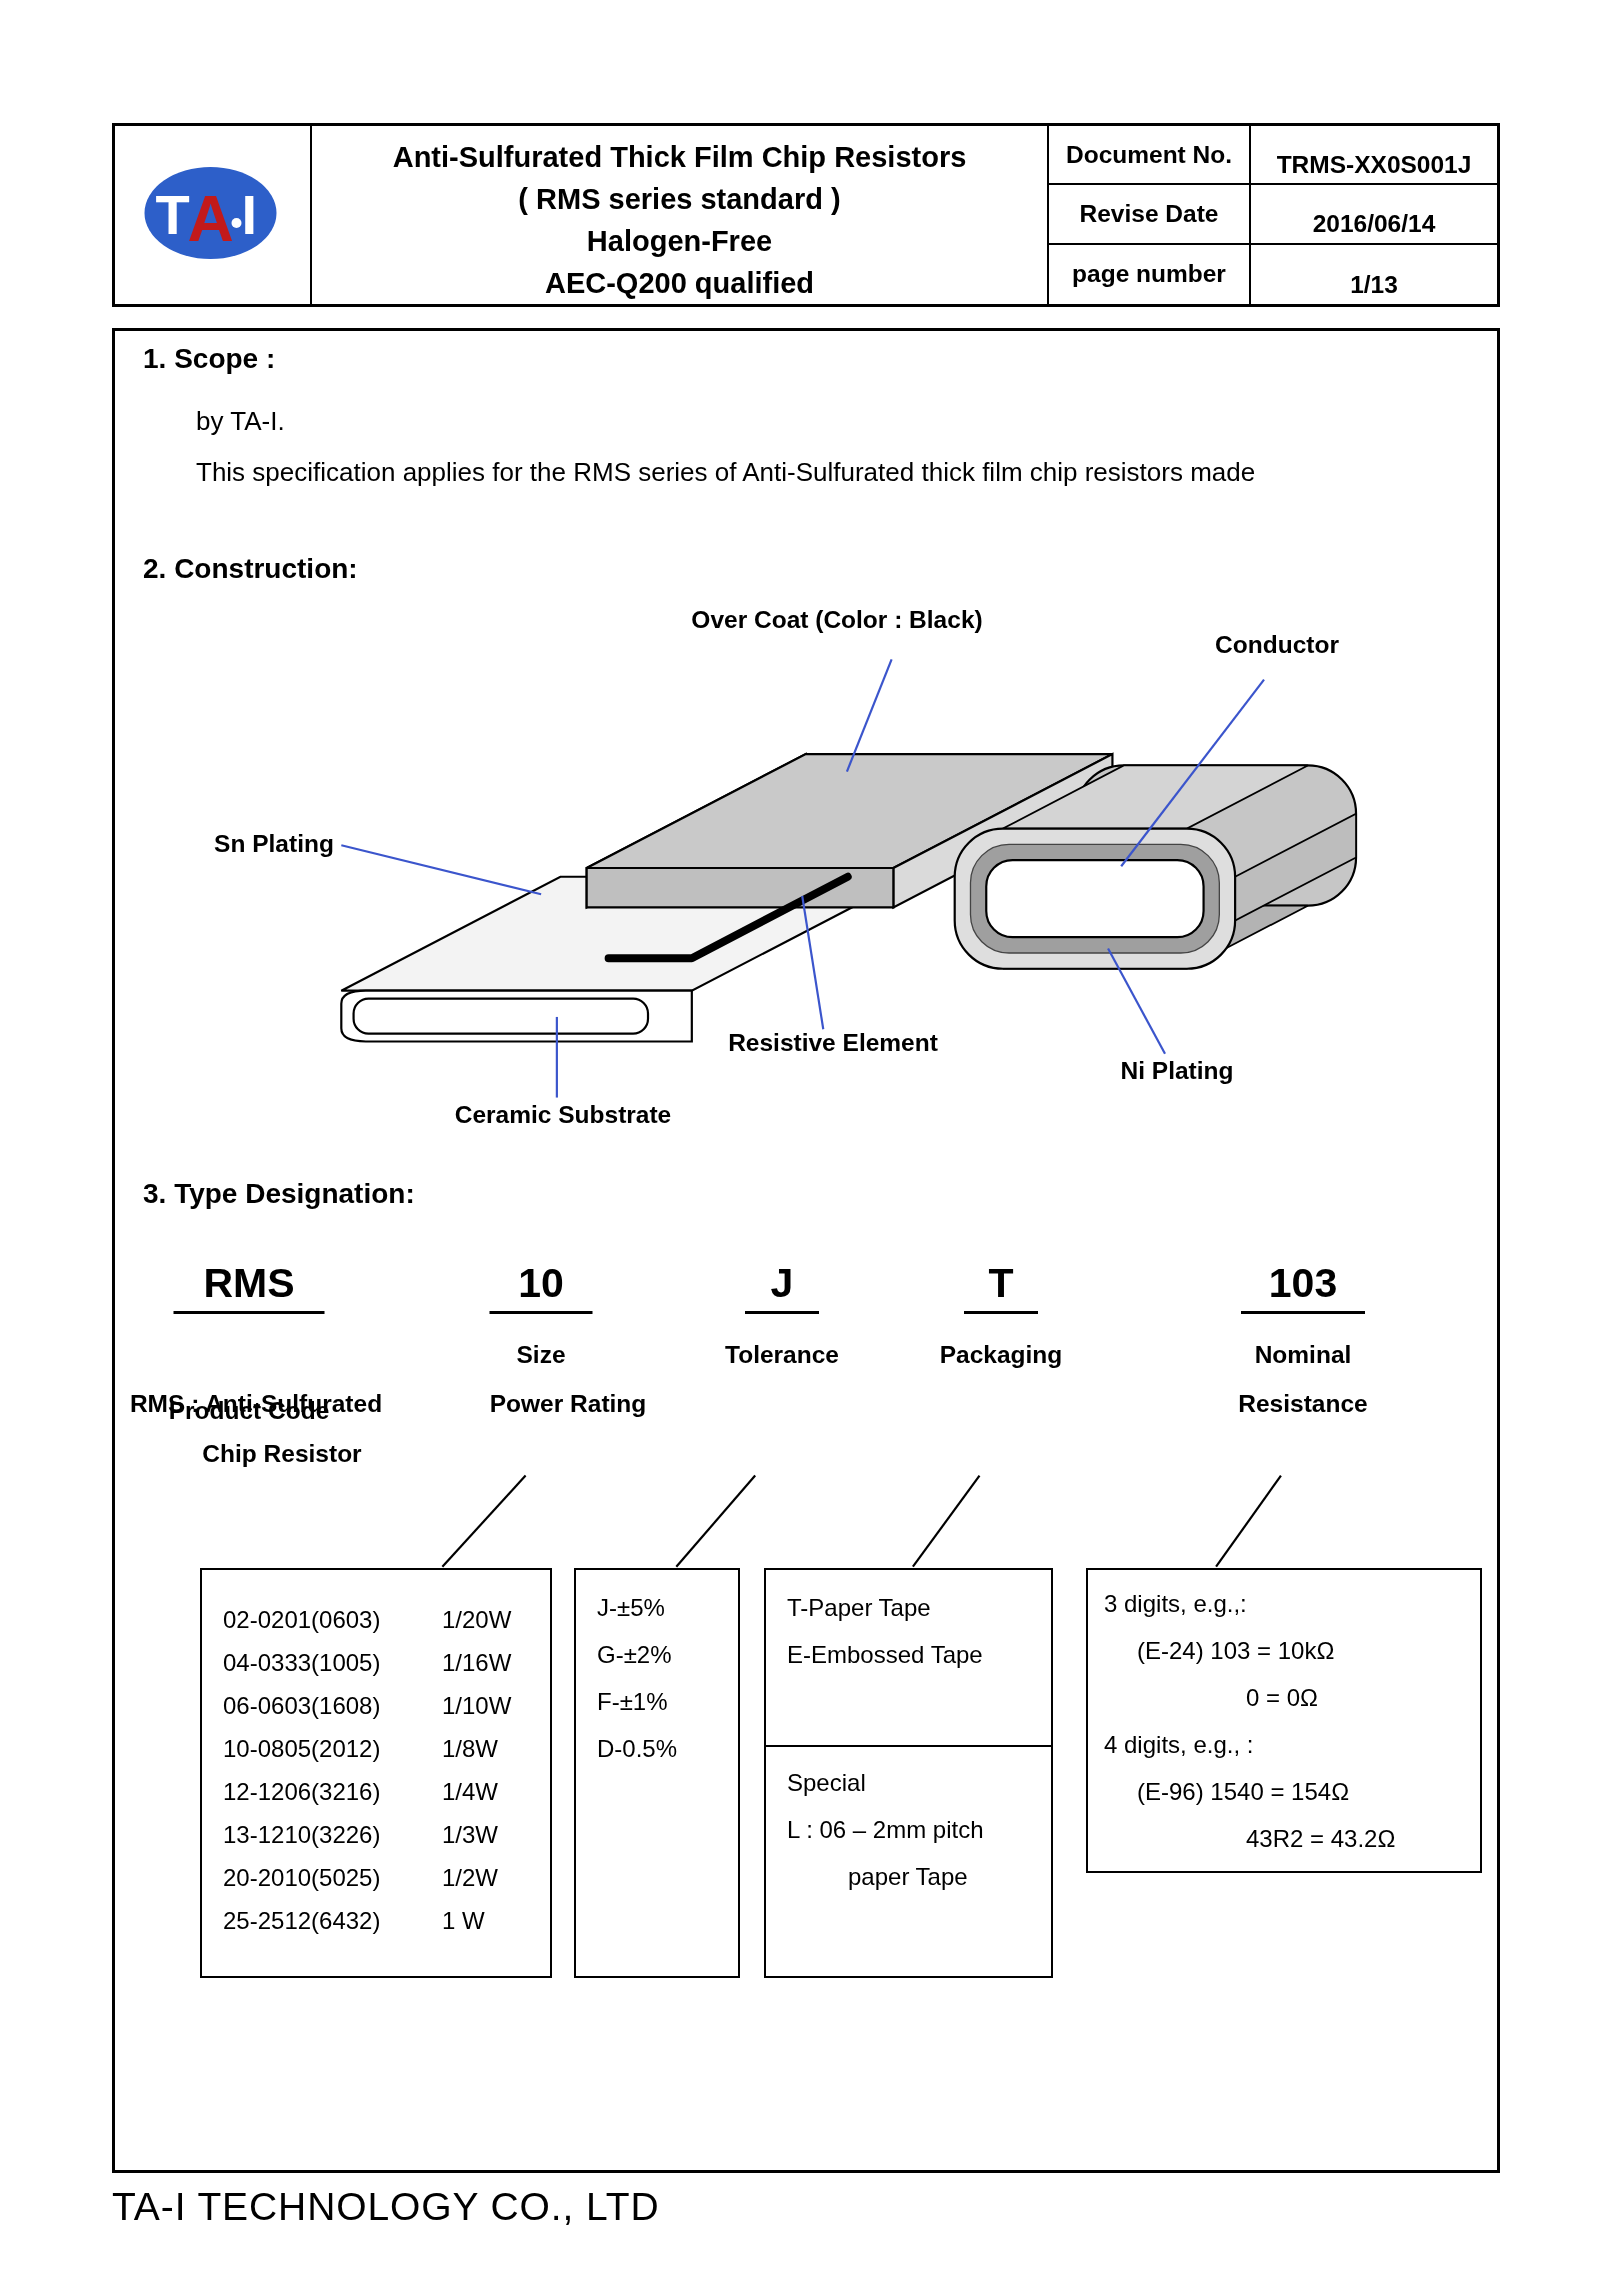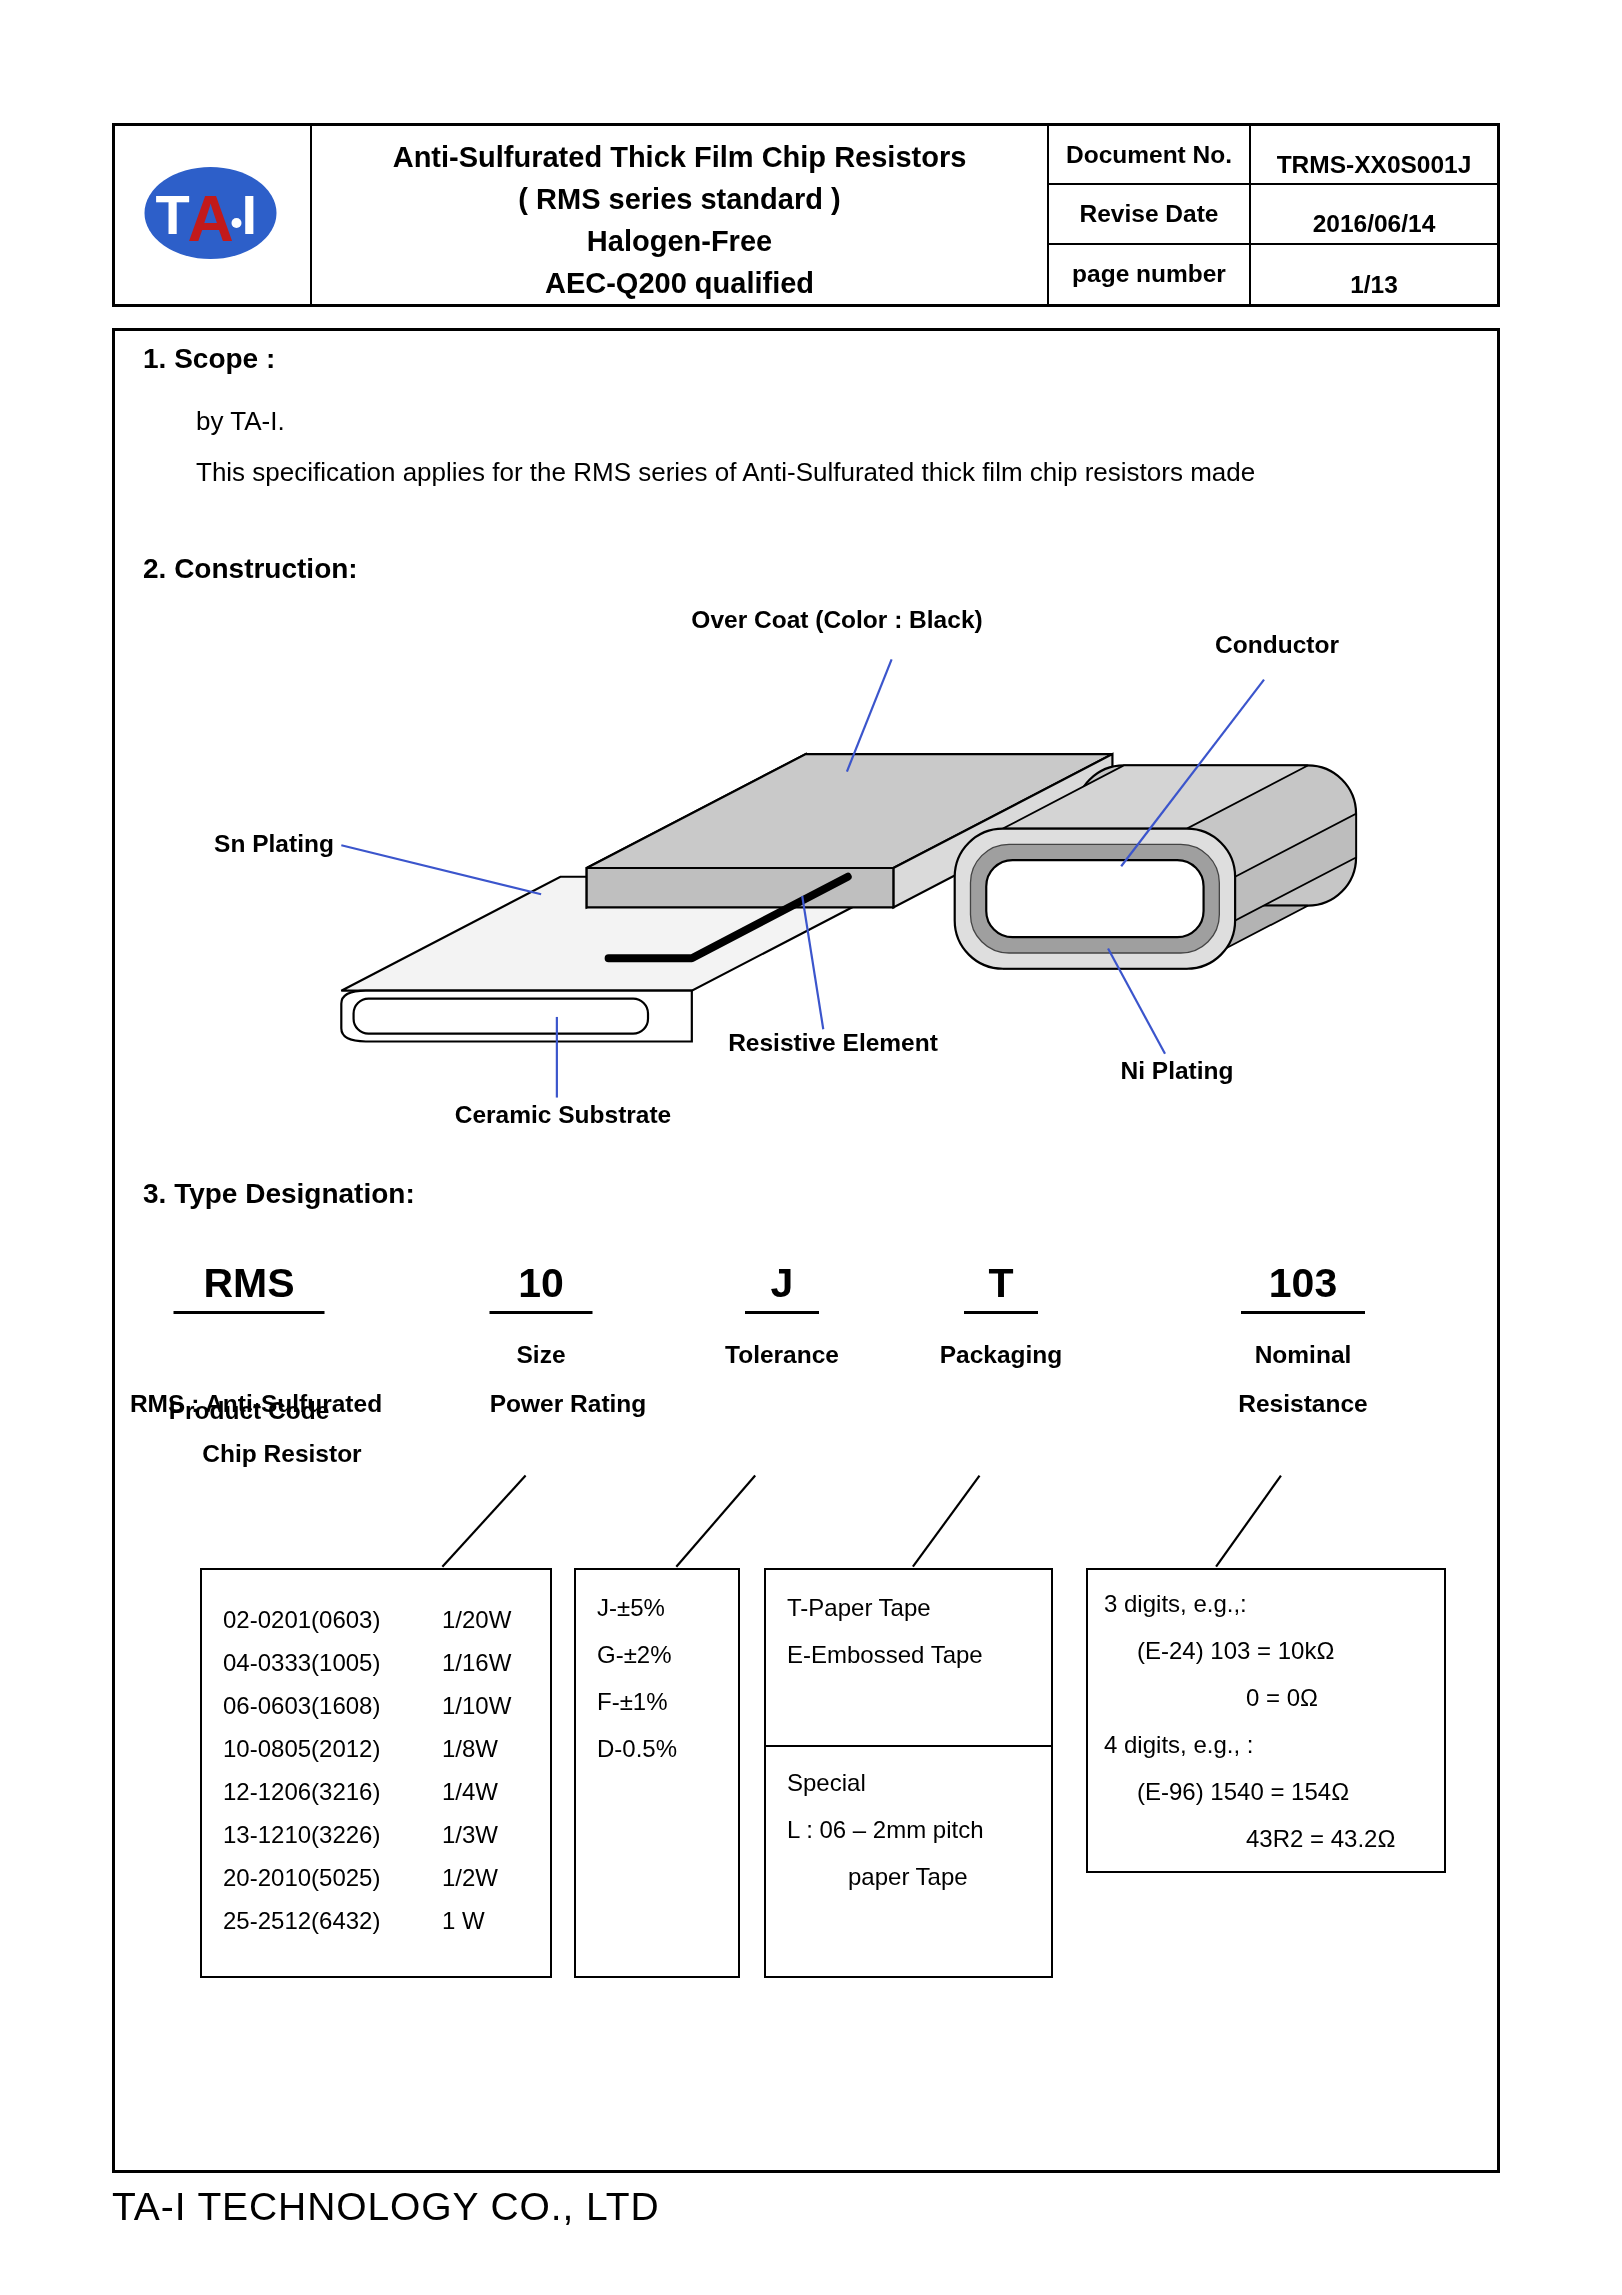--- a/index.html
+++ b/index.html
@@ -64,21 +64,21 @@
   #size-box { left:200px; top:1568px; width:352px; height:410px; padding:28px 0 0 21px; }
   .size-row { display:flex; height:43px; align-items:center; }
   .size-code { width:219px; }
   #tol-box { left:574px; top:1568px; width:166px; height:410px; padding:14px 0 0 21px; }
   .tol-item { height:47px; display:flex; align-items:center; }
   #pkg-box { left:764px; top:1568px; width:289px; height:410px; }
   .pkg-upper { height:177px; border-bottom:2.6px solid #000; padding:14px 0 0 21px; }
   .pkg-lower { padding:12.3px 0 0 21px; }
   .pkg-line { height:47px; display:flex; align-items:center; }
   .pkg-indent { padding-left:61px; }
-  #nom-box { left:1086px; top:1568px; width:360px; height:305px; padding:10.5px 0 0 16px; }
+  #nom-box { left:1086px; top:1568px; width:396px; height:305px; padding:10.5px 0 0 16px; }
   .nom-line { height:47px; display:flex; align-items:center; }
   .ind-1 { padding-left:33px; }
   .ind-2 { padding-left:142px; }
 
   
   .footer { position:absolute; left:112px; top:2185px; width:1388px; 
             font-weight:normal; font-size:39px; letter-spacing:0.9px; white-space:nowrap; }
 </style>
 </head>
 <body>

